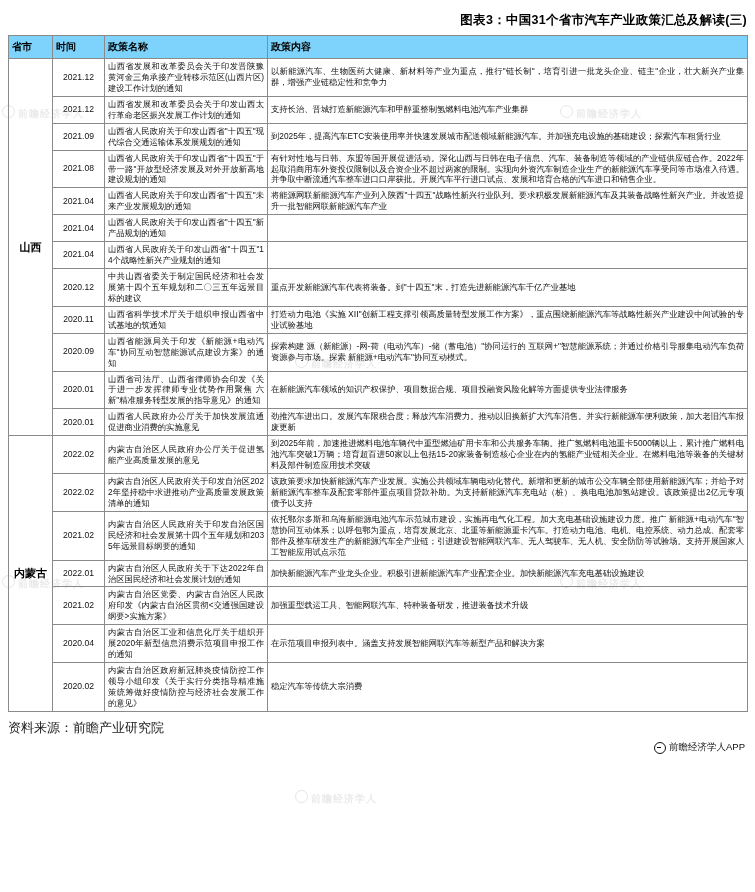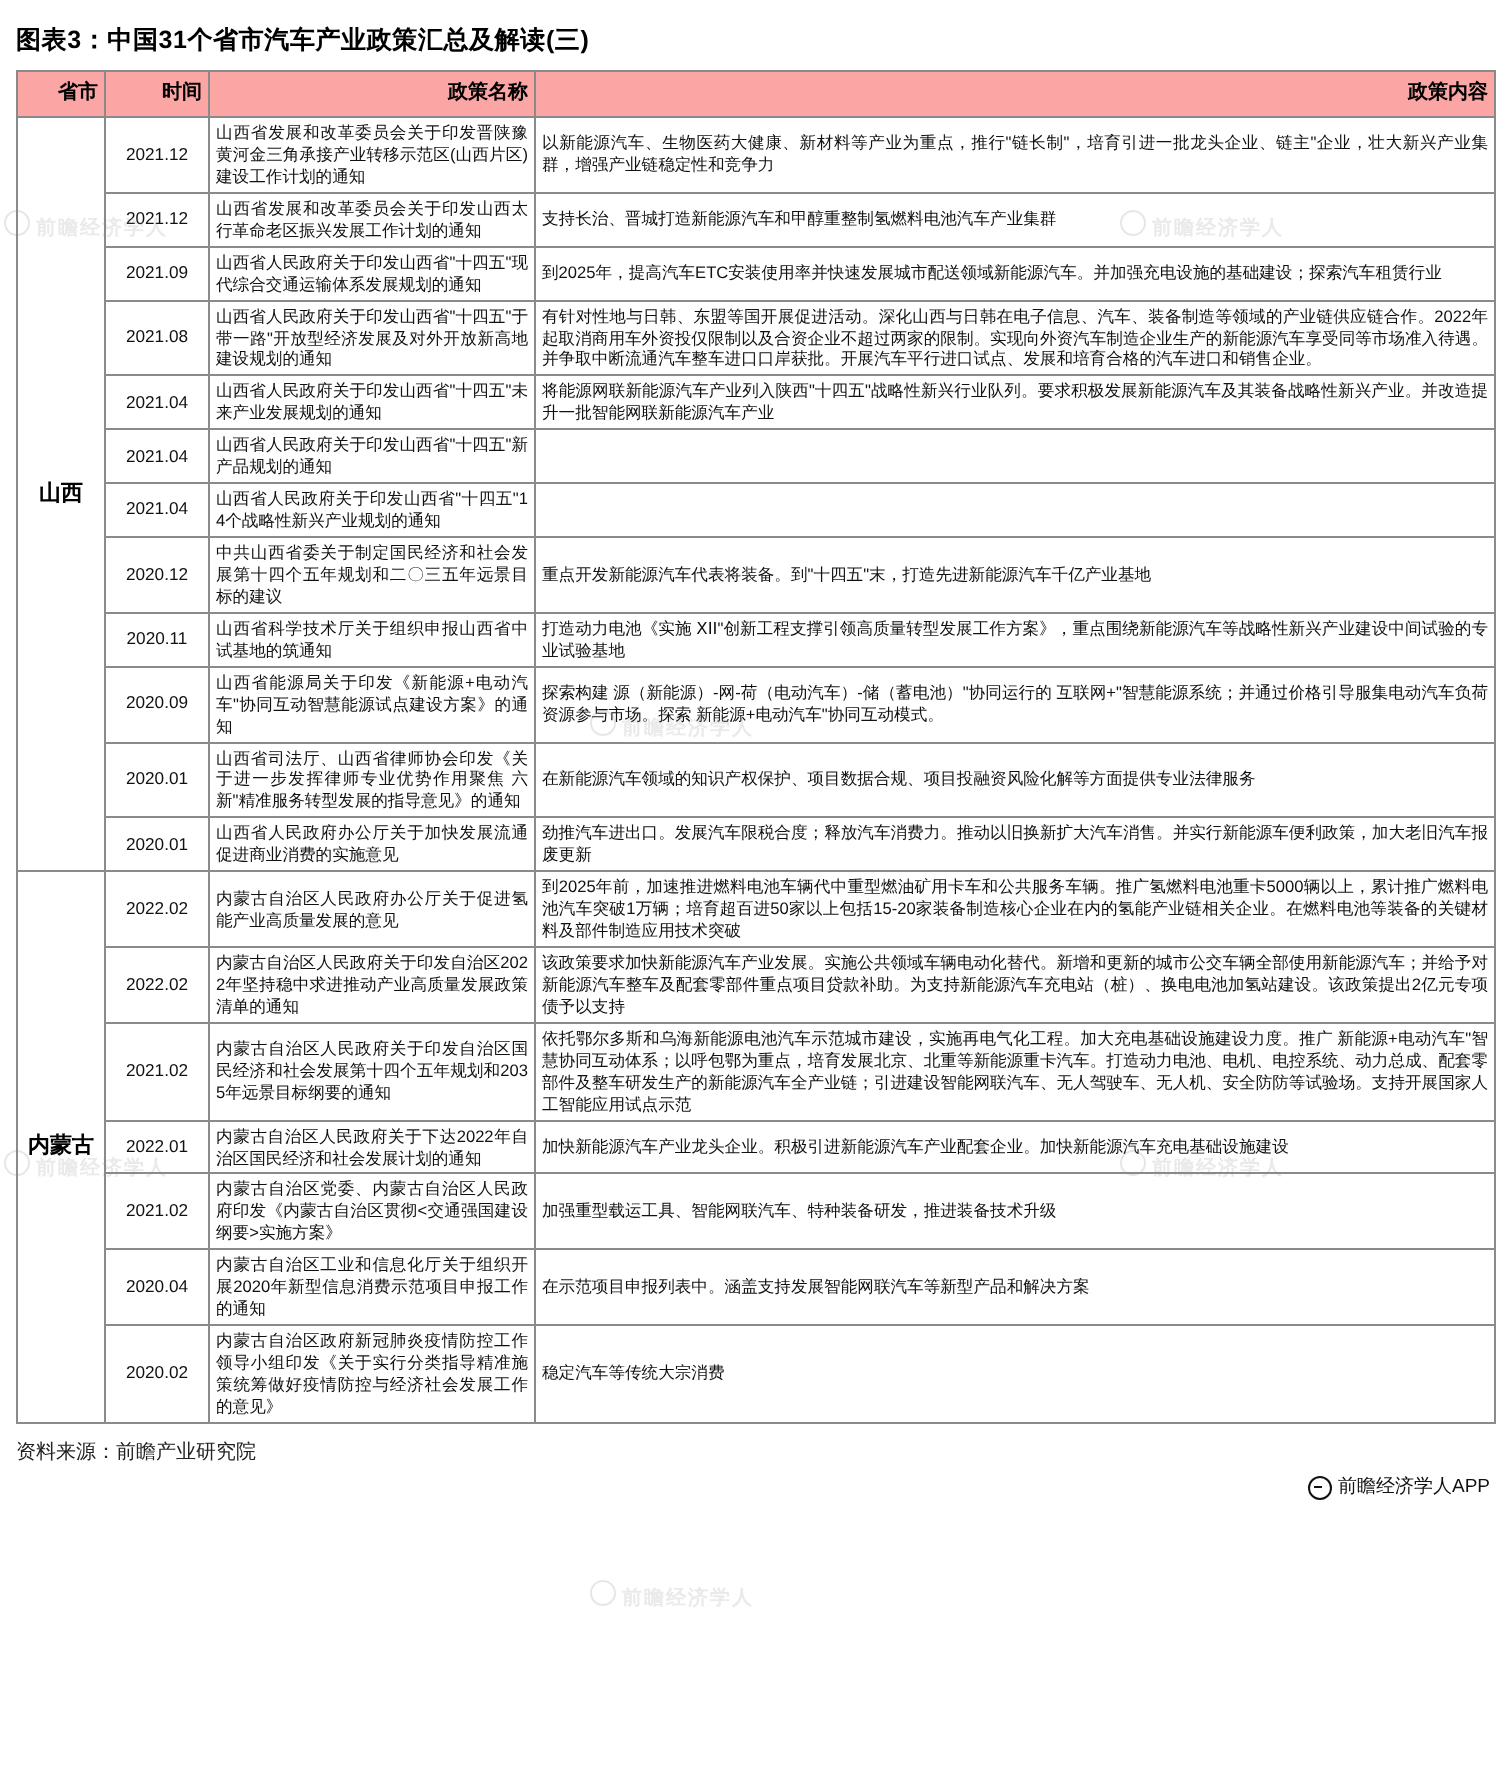--- a/index.html
+++ b/index.html
@@ -15,45 +15,45 @@
   }
   .page {
     width: 755px;
     min-height: 892px;
     box-sizing: border-box;
     padding: 10px 8px 6px 8px;
     position: relative;
     background: #fff;
   }
   .title {
-    text-align: left;
+    text-align: right;
     font-size: 12.5px;
     font-weight: bold;
     color: #000;
     letter-spacing: 0.3px;
     margin: 2px 0 6px 0;
   }
   table.main {
     width: 739px;
     border-collapse: collapse;
     table-layout: fixed;
     font-size: 8.4px;
     line-height: 1.32;
   }
   table.main th, table.main td {
     border: 1px solid #8a8a8a;
     vertical-align: middle;
     padding: 2px 3px;
     word-break: break-all;
   }
   table.main thead th {
-    background: #fca5a5;
+    background: #7dd3fc;
     font-weight: bold;
     font-size: 10px;
-    text-align: right;
+    text-align: left;
     height: 18px;
     color: #000;
   }
   .col-prov { width: 44px; }
   .col-time { width: 52px; }
   .col-name { width: 163px; }
   .col-content { width: 480px; }
 
   td.prov {
     text-align: center;
@@ -72,21 +72,21 @@
     font-size: 8.3px;
     color: #111;
   }
   td.content {
     text-align: justify;
     font-size: 8.3px;
     color: #111;
   }
   .src {
     margin-top: 7px;
-    font-size: 10px;
+    font-size: 13px;
     color: #222;
   }
   .footer {
     position: relative;
     margin-top: 4px;
     height: 16px;
   }
   .footer .brand {
     position: absolute;
     right: 2px;

